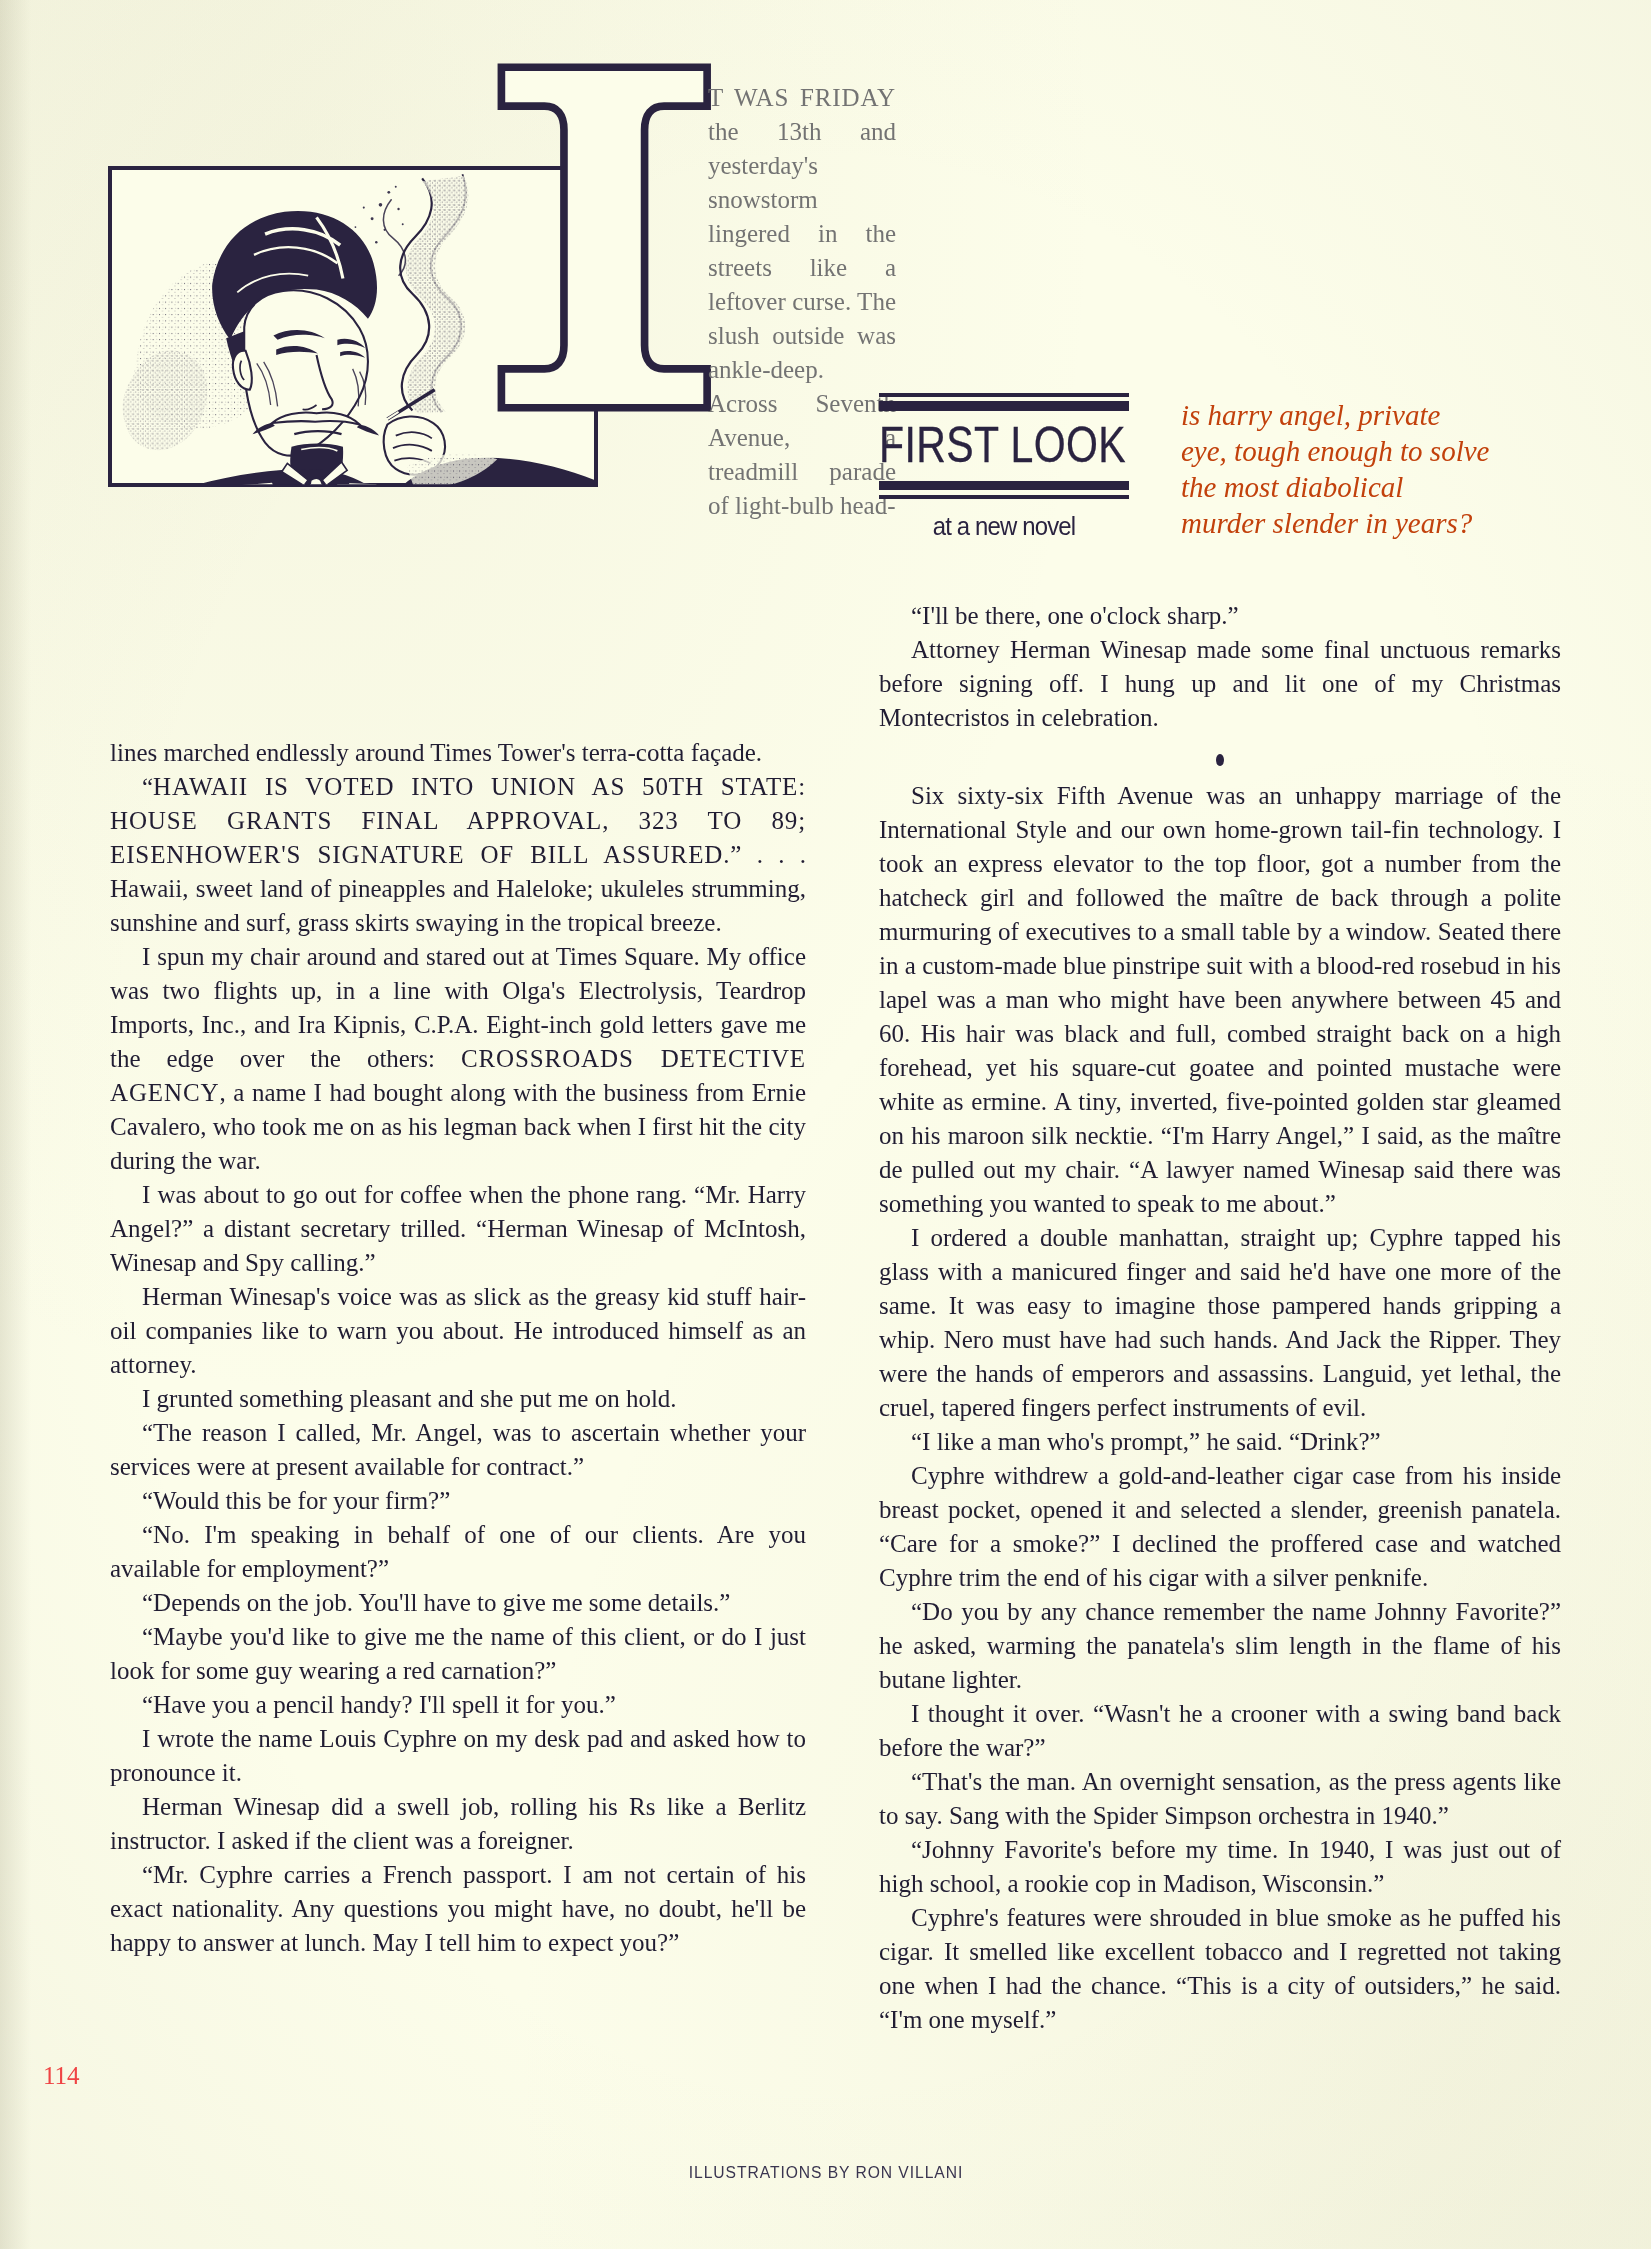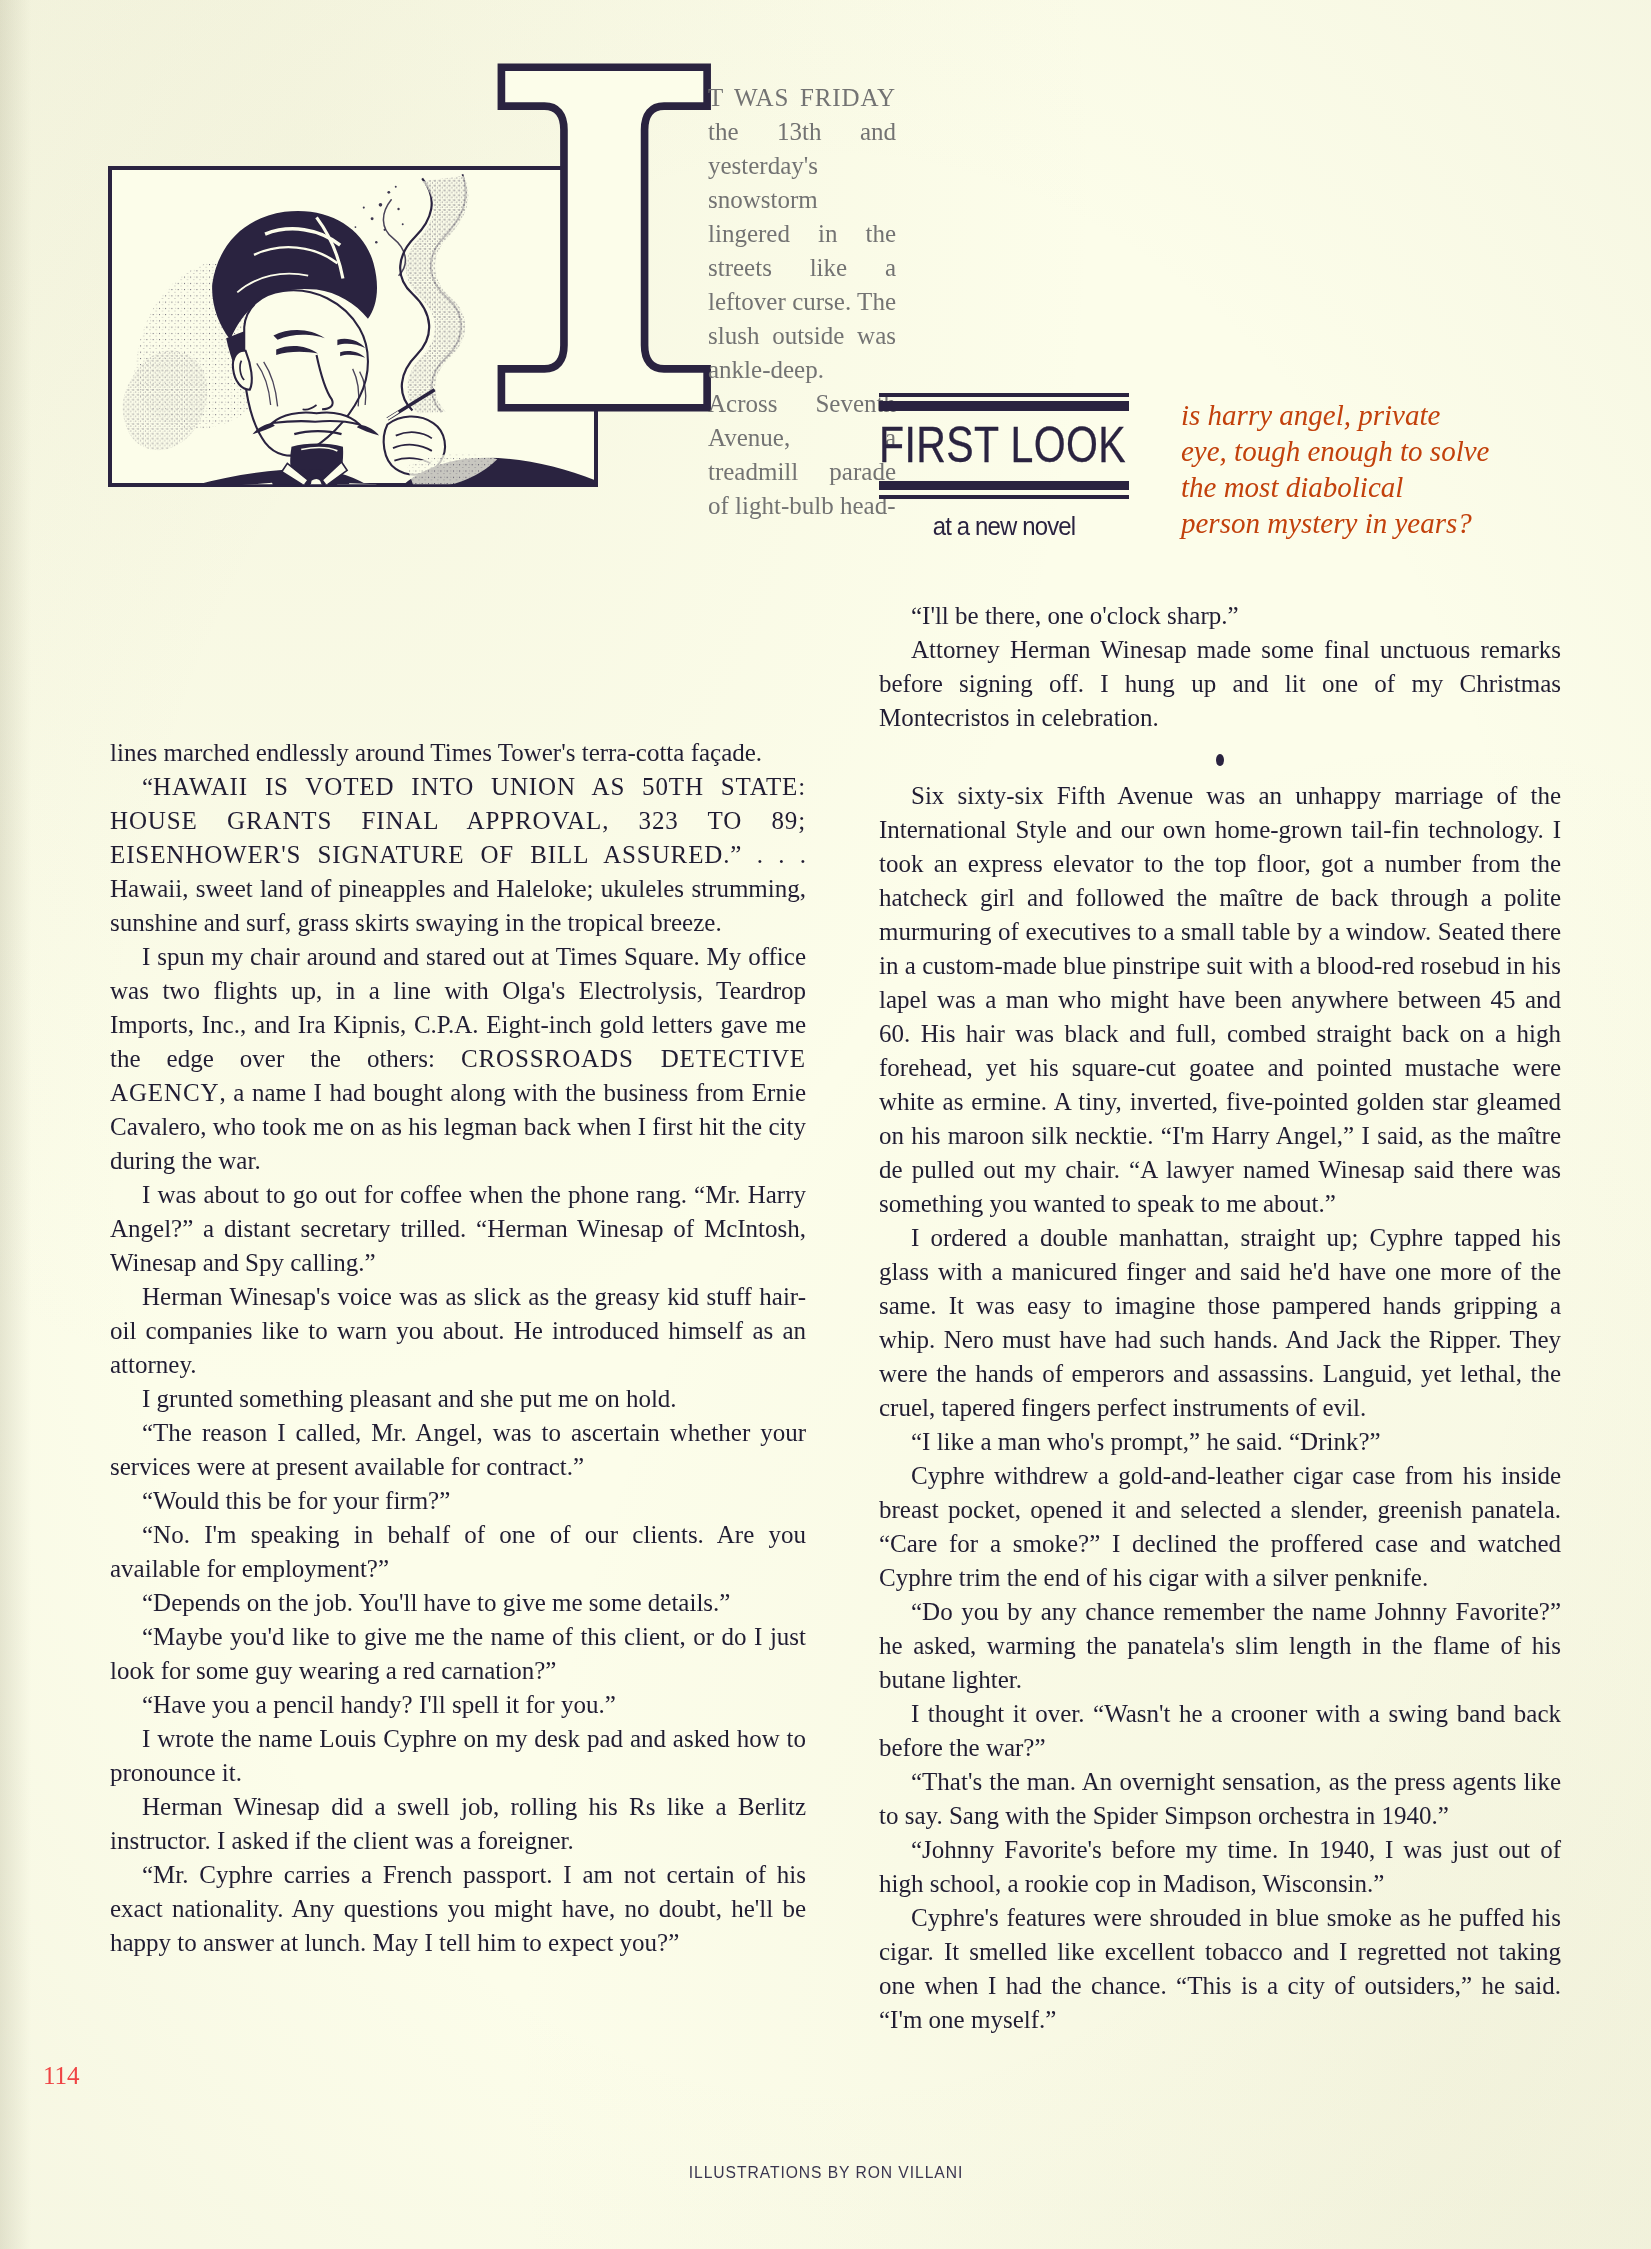--- a/index.html
+++ b/index.html
@@ -393,21 +393,21 @@
     <div class="firstlook-title">FIRST LOOK</div>
     <div class="rule-thick"></div>
     <div class="rule-thin"></div>
     <div class="masthead-sub">at a new novel</div>
   </div>
 
   <div class="deck">
     <div>is harry angel, private</div>
     <div>eye, tough enough to solve</div>
     <div>the most diabolical</div>
-    <div>person mystery in years?</div>
+    <div>murder slender in years?</div>
   </div>
 
   <div class="right-body body-text">
     <p>“I'll be there, one o'clock sharp.”</p>
     <p>Attorney Herman Winesap made some final unctuous remarks before signing off. I hung up and lit one of my Christmas Montecristos in celebration.</p>
 
     <div class="section-dot"><span></span></div>
 
     <p>Six sixty-six Fifth Avenue was an unhappy marriage of the International Style and our own home-grown tail-fin technology. I took an express elevator to the top floor, got a number from the hatcheck girl and followed the maître de back through a polite murmuring of executives to a small table by a window. Seated there in a custom-made blue pinstripe suit with a blood-red rosebud in his lapel was a man who might have been anywhere between 45 and 60. His hair was black and full, combed straight back on a high forehead, yet his square-cut goatee and pointed mustache were white as ermine. A tiny, inverted, five-pointed golden star gleamed on his maroon silk necktie. “I'm Harry Angel,” I said, as the maître de pulled out my chair. “A lawyer named Winesap said there was something you wanted to speak to me about.”</p>
     <p>I ordered a double manhattan, straight up; Cyphre tapped his glass with a manicured finger and said he'd have one more of the same. It was easy to imagine those pampered hands gripping a whip. Nero must have had such hands. And Jack the Ripper. They were the hands of emperors and assassins. Languid, yet lethal, the cruel, tapered fingers perfect instruments of evil.</p>

